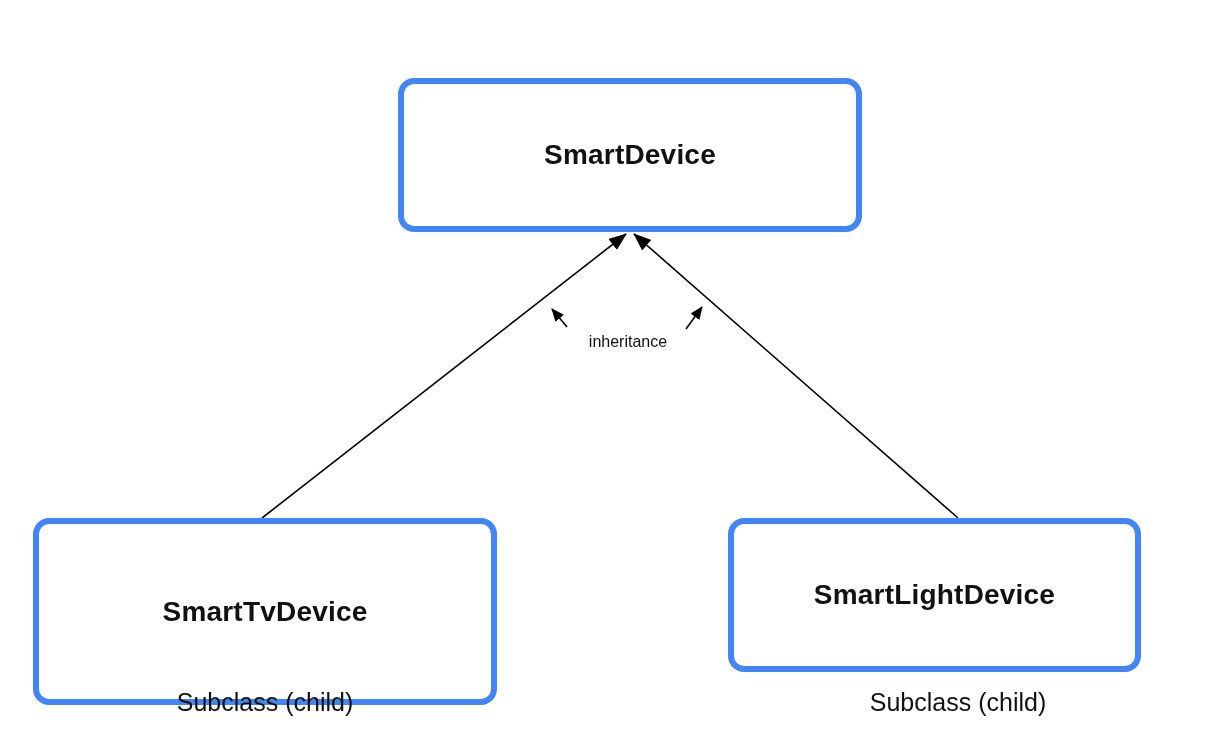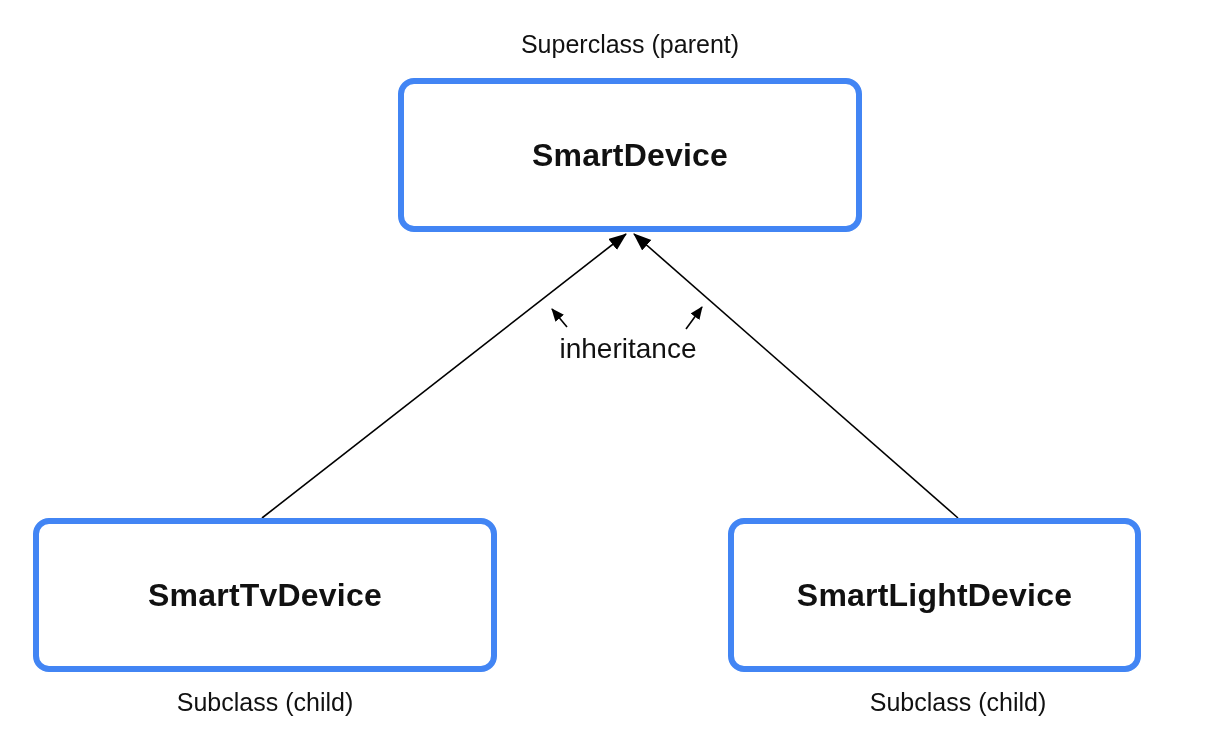--- a/index.html
+++ b/index.html
@@ -31,40 +31,40 @@
   .class-box {
     position: absolute;
     border: 6px solid var(--box-border);
     border-radius: 16px;
     background: var(--background);
     display: flex;
     align-items: center;
     justify-content: center;
   }
   .class-box .class-name {
-    font-size: 32px;
+    font-size: 28px;
     font-weight: 600;
     letter-spacing: 0.2px;
     color: var(--text);
   }
   .box-superclass { left: 398px; top: 78px;  width: 464px; height: 154px; }
-  .box-subclass-left  { left: 33px;  top: 518px; width: 464px; height: 154px; }
+  .box-subclass-left  { left: 33px;  top: 518px; width: 464px; height: 187px; }
   .box-subclass-right { left: 728px; top: 518px; width: 413px; height: 154px; }
   .caption {
     position: absolute;
     text-align: center;
     font-size: 25px;
     font-weight: 400;
     color: var(--text);
     white-space: nowrap;
   }
   .caption-superclass { left: 380px; top: 30px;  width: 500px; }
   .caption-subclass-left  { left: 33px;  top: 688px; width: 464px; }
   .caption-subclass-right { left: 728px; top: 688px; width: 460px; }
-  .caption-inheritance { left: 478px; top: 333px; width: 300px; font-size: 28px; }
+  .caption-inheritance { left: 478px; top: 333px; width: 300px; font-size: 16px; }
 </style>
 </head>
 <body>
 
 <div class="canvas">
 
   <svg class="connector-layer" viewBox="0 0 1222 750" xmlns="http://www.w3.org/2000/svg">
     <defs>
       <marker id="arrowhead" markerUnits="userSpaceOnUse" markerWidth="20" markerHeight="16" refX="17" refY="7" orient="auto">
         <path d="M0,0 L18,7 L0,14 Z" fill="#000000"></path>
@@ -72,21 +72,20 @@
       <marker id="arrowhead-small" markerUnits="userSpaceOnUse" markerWidth="16" markerHeight="12" refX="12" refY="5.5" orient="auto">
         <path d="M0,0 L13,5.5 L0,11 Z" fill="#000000"></path>
       </marker>
     </defs>
     <line x1="262" y1="518" x2="626" y2="234" stroke="#000000" stroke-width="1.6" marker-end="url(#arrowhead)"></line>
     <line x1="958" y1="518" x2="634" y2="234" stroke="#000000" stroke-width="1.6" marker-end="url(#arrowhead)"></line>
     <line x1="567" y1="327" x2="552" y2="309" stroke="#000000" stroke-width="1.6" marker-end="url(#arrowhead-small)"></line>
     <line x1="686" y1="329" x2="702" y2="307" stroke="#000000" stroke-width="1.6" marker-end="url(#arrowhead-small)"></line>
   </svg>
 
-  <div class="caption caption-superclass">Superclass (parent)</div>
 
   <div class="class-box box-superclass">
     <span class="class-name">SmartDevice</span>
   </div>
 
   <div class="caption caption-inheritance">inheritance</div>
 
   <div class="class-box box-subclass-left">
     <span class="class-name">SmartTvDevice</span>
   </div>

